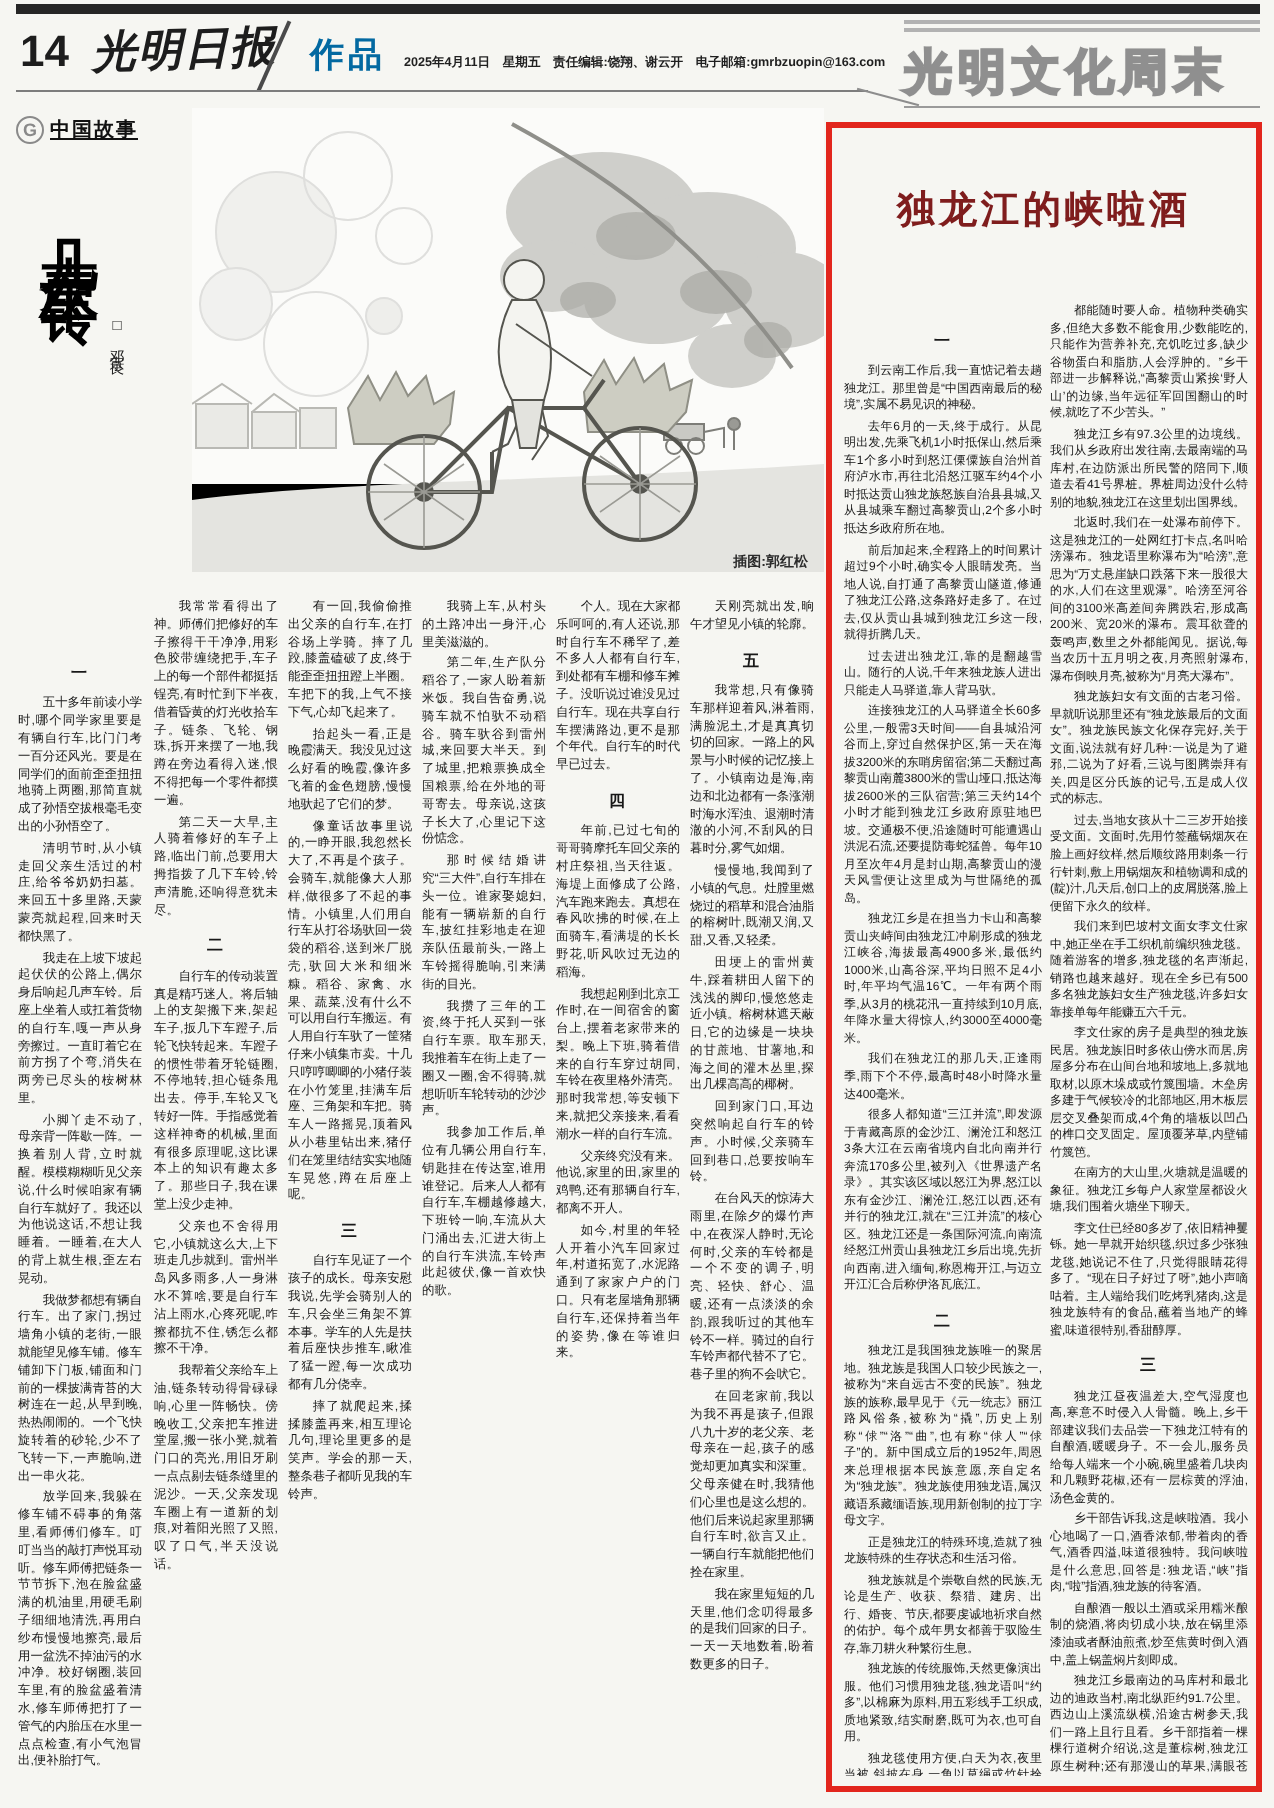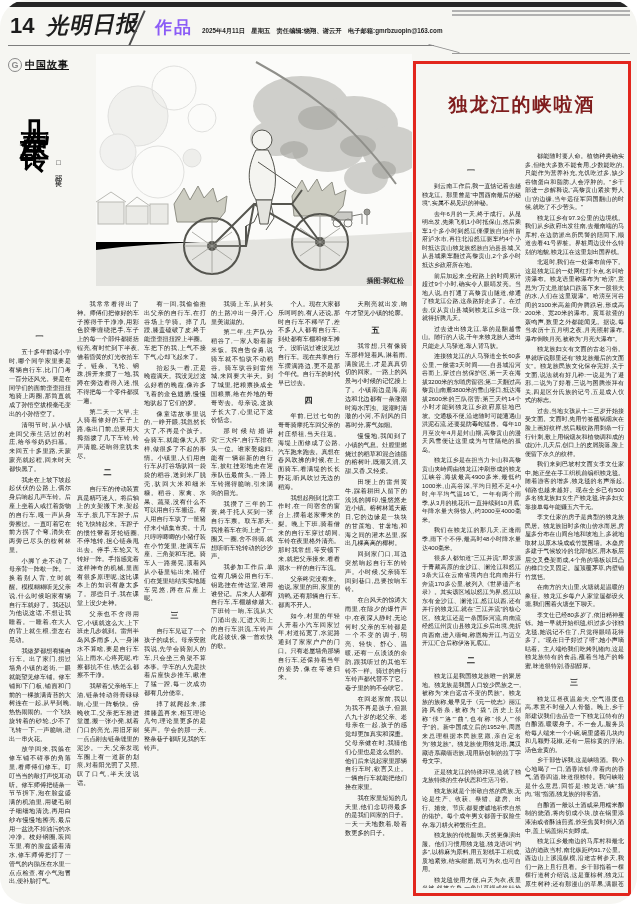--- a/index.html
+++ b/index.html
@@ -1,23 +1,23 @@
 <!DOCTYPE html>
 <html><head>
 <meta charset="utf-8">
 <style>
   html,body{margin:0;padding:0;}
   .page{position:relative;width:637px;height:904px;background:#f6f6f2;overflow:hidden;
-        font-family:"Liberation Sans",sans-serif;color:#1d1d1d;border-radius:27px;}
+        font-family:"Liberation Sans",sans-serif;color:#1d1d1d;}
   .topbar{position:absolute;left:8px;top:2px;width:622px;height:5px;background:#262626;}
   .h-num{position:absolute;left:10px;top:13px;font-size:22px;font-weight:bold;}
   .masthead{position:absolute;left:46px;top:10px;font-size:22px;font-weight:bold;font-style:italic;
             font-family:"DejaVu Serif",serif;transform:rotate(-2deg);letter-spacing:1px;}
   .h-diag{position:absolute;left:136px;top:9px;width:2px;height:38px;background:#4a4a4a;transform:rotate(24deg);}
-  .h-section{position:absolute;left:155px;top:16px;font-size:17px;font-weight:bold;color:#8b5cf6;letter-spacing:2px;}
+  .h-section{position:absolute;left:155px;top:16px;font-size:17px;font-weight:bold;color:#0369a1;letter-spacing:2px;}
   .h-info{position:absolute;left:202px;top:27px;width:250px;font-size:6.3px;font-weight:bold;color:#1f1f1f;}
   .h-rule{position:absolute;left:8px;top:45px;width:426px;height:1px;background:#7d7d7d;}
   .h-diag2{position:absolute;left:428px;top:48px;width:32px;height:1px;background:#8d8d8d;transform:rotate(15deg);}
   .banner{position:absolute;left:452px;top:8px;width:178px;height:45px;border-bottom:1px solid #9a9a9a;}
   .banner .stripe{height:2px;background:#b2b2b2;margin:2px 0;}
   .banner .txt{margin-top:4px;font-family:"DejaVu Serif",serif;font-size:24px;font-weight:bold;
                letter-spacing:3px;color:#f2f1ec;-webkit-text-stroke:1.2px #8f8f8f;
                text-shadow:0 0 1px #9a9a9a;white-space:nowrap;}
   .storytag{position:absolute;left:8px;top:58px;display:flex;align-items:center;gap:3px;}
   .g-icon{width:12px;height:12px;border:1.6px solid #8a8a8a;border-radius:50%;font-size:9px;font-weight:bold;
@@ -51,20 +51,21 @@
   <div class="h-num">14</div>
   <div class="masthead">光明日报</div>
   <div class="h-diag"></div>
   <div class="h-section">作品</div>
   <div class="h-info">2025年4月11日　星期五　责任编辑:饶翔、谢云开　电子邮箱:gmrbzuopin@163.com</div>
   <div class="h-rule"></div>
   <div class="h-diag2"></div>
   <div class="banner">
     <div class="stripe"></div>
     <div class="stripe"></div>
+    <div class="txt">光明文化周末</div>
   </div>
 
   <div class="storytag">
     <span class="g-icon">G</span>
     <b>中国故事</b>
   </div>
 
   <div class="vtitle">几声车铃</div>
   <div class="vauthor">□邓宗良</div>
 

